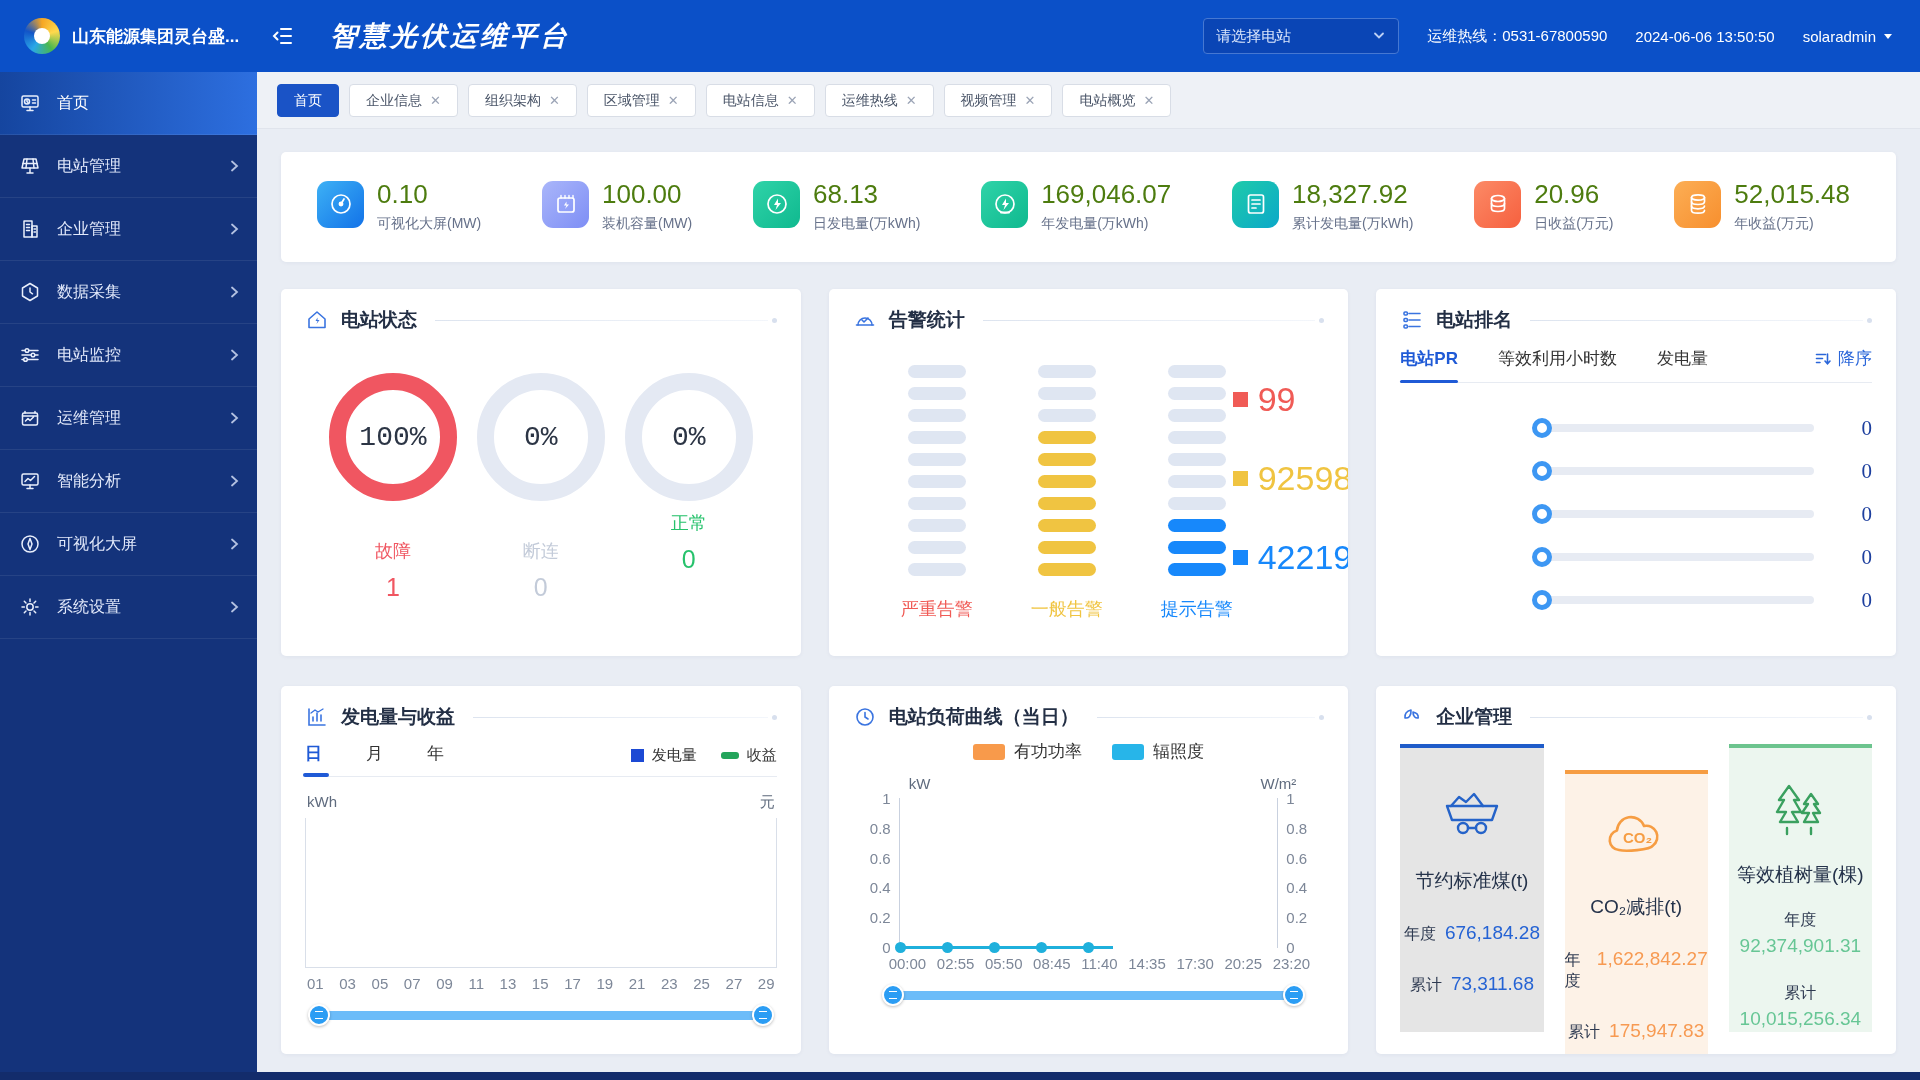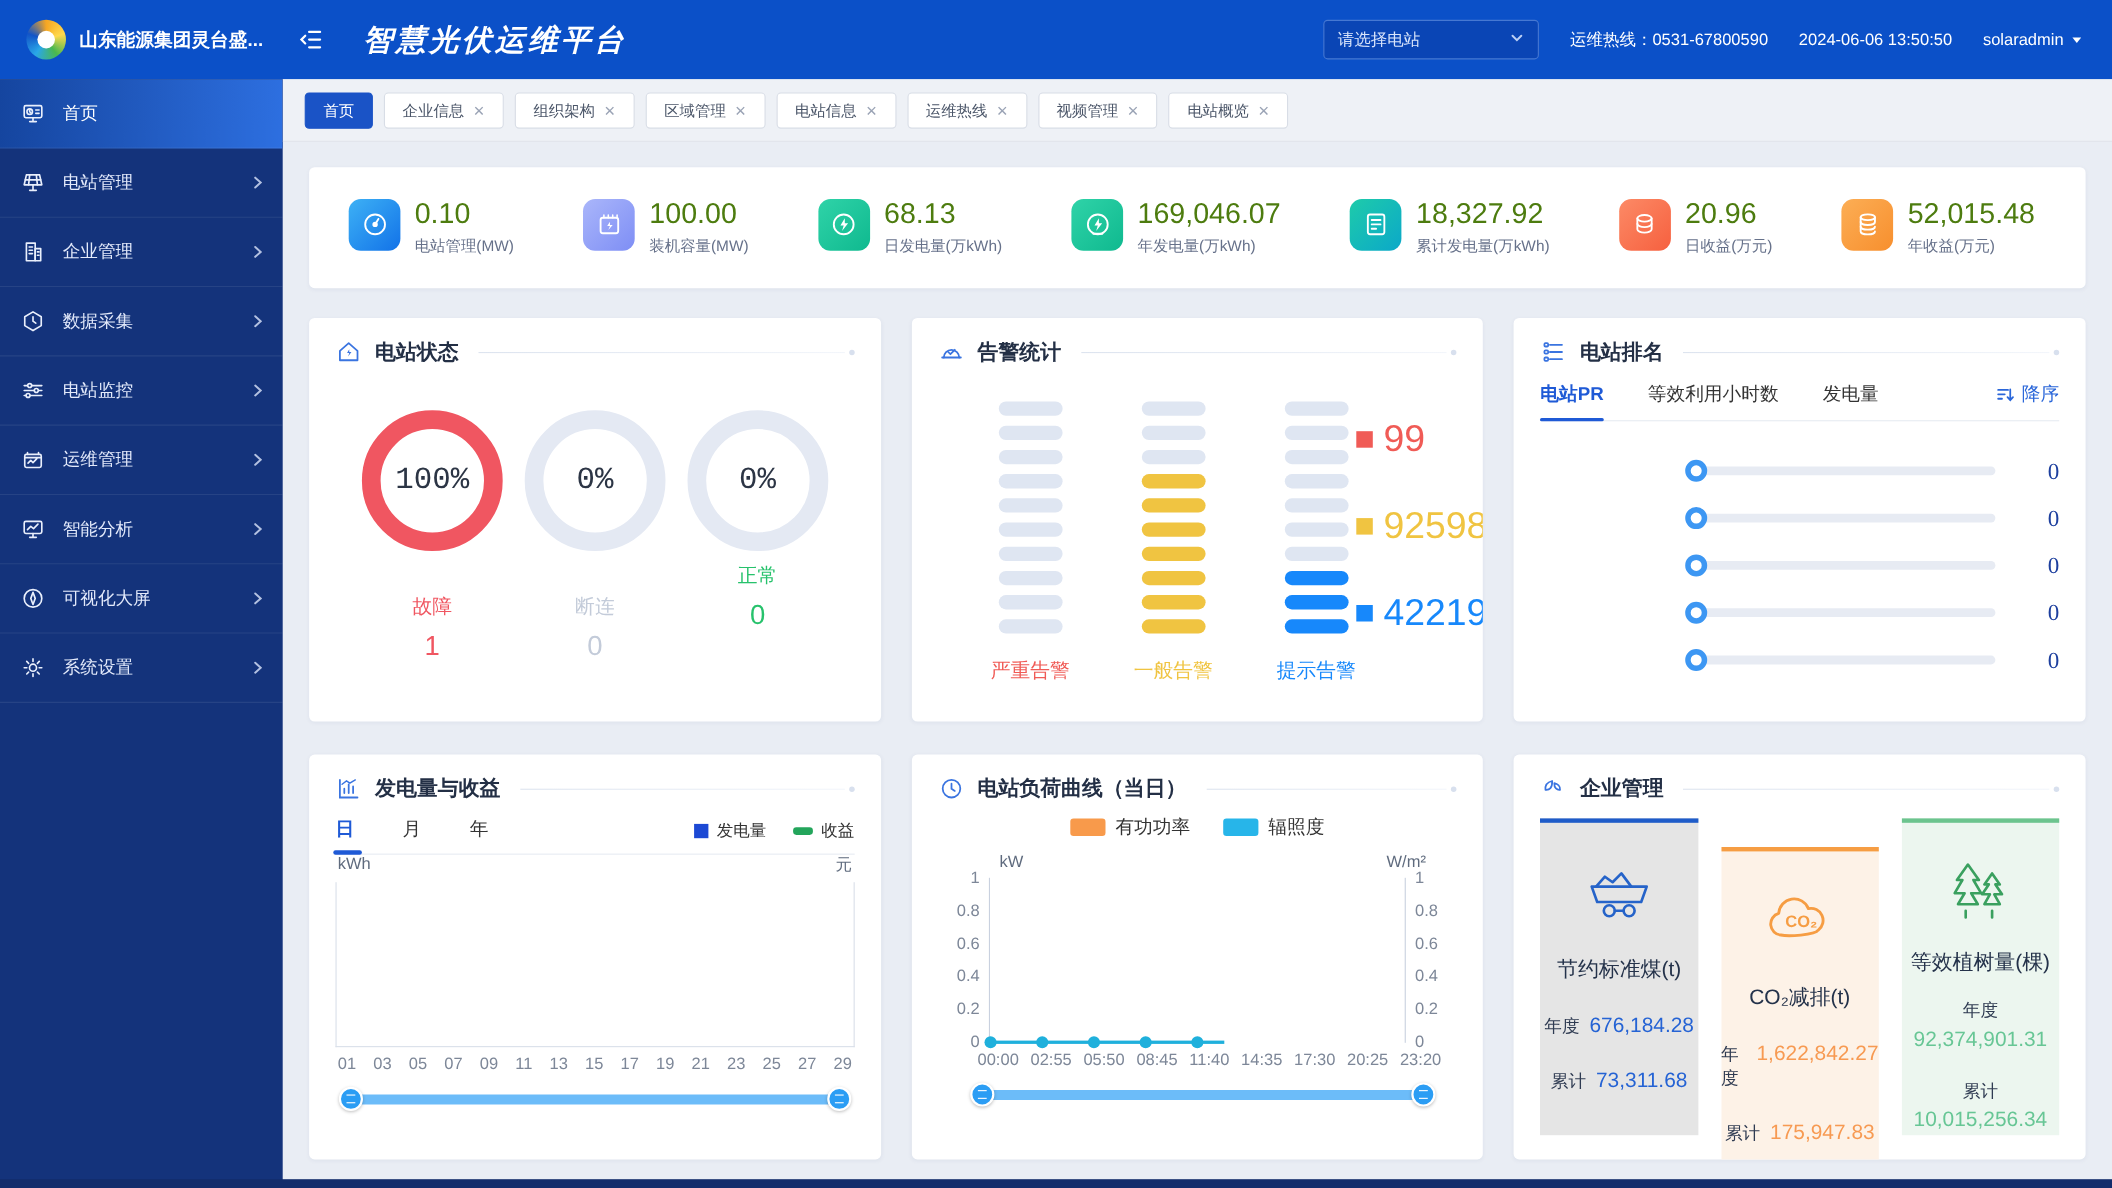--- a/index.html
+++ b/index.html
@@ -87,21 +87,21 @@
   
   .etab-row { display:flex; align-items:flex-end; margin-top:12px; border-bottom:1px solid #e7ebf2; }
   .etabs { display:flex; gap:44px; }
   .etab { font-size:17px; color:#333; padding-bottom:11px; position:relative; cursor:pointer; }
   .etab.active { color:#1f5ad6; font-weight:bold; }
   .etab.active::after { content:""; position:absolute; left:-2px; width:26px; bottom:-1px; height:4px; background:#1f5ad6; border-radius:2px; }
   .e-legend { margin-left:auto; display:flex; gap:24px; align-items:center; padding-bottom:11px; }
   .e-legend .li { display:flex; align-items:center; gap:8px; font-size:15px; color:#333; cursor:pointer; }
   .sw-sq { width:13px; height:13px; background:#1c49d4; }
   .sw-bar { width:18px; height:7px; border-radius:3px; background:#23a55b; }
-  .units { display:flex; justify-content:space-between; font-size:15px; color:#5f6b7e; margin-top:0; padding:0 2px; }
+  .units { display:flex; justify-content:space-between; font-size:15px; color:#5f6b7e; margin-top:16px; padding:0 2px; }
   .e-plot { height:150px; border-left:1px solid #d9dfe9; border-right:1px solid #d9dfe9; border-bottom:1px solid #d9dfe9; margin-top:6px; }
   .xticks { display:flex; justify-content:space-between; font-size:15px; color:#7d8798; margin-top:7px; padding:0 2px; }
   .slider { position:relative; height:22px; margin:12px 14px 0; }
   .slider .track { position:absolute; left:0; right:0; top:7px; height:9px; background:#6cbcf9; border-radius:5px; }
   .handle { position:absolute; top:0; width:22px; height:22px; border-radius:50%; background:#2b9df4; border:2px solid #fff; box-shadow:0 1px 3px rgba(0,0,0,.25); display:flex; align-items:center; justify-content:center; cursor:pointer; }
   .handle::after { content:""; width:8px; height:6px; border-top:1.5px solid #fff; border-bottom:1.5px solid #fff; }
   .handle.h-left { left:-11px; } .handle.h-right { right:-11px; }
 
   
   .l-legend { display:flex; justify-content:center; gap:30px; margin-top:10px; }
@@ -340,21 +340,21 @@
           <div class="kpi">
             <div class="kpi-ic" style="background: linear-gradient(135deg, rgb(61, 177, 245), rgb(18, 114, 232));">
               <svg width="26" height="26" viewBox="0 0 26 26" stroke="#fff" stroke-width="1.7" fill="none" stroke-linecap="round" stroke-linejoin="round">
                 <circle cx="13" cy="13" r="9"></circle>
                 <path d="M13 13 16 8"></path>
                 <circle cx="13" cy="13" r="1.6" fill="#fff"></circle>
               </svg>
             </div>
             <div class="kpi-tx">
               <div class="kpi-val">0.10</div>
-              <div class="kpi-lab">电站管理(MW)</div>
+              <div class="kpi-lab">可视化大屏(MW)</div>
             </div>
           </div>
           <div class="kpi">
             <div class="kpi-ic" style="background: linear-gradient(135deg, rgb(170, 182, 250), rgb(126, 142, 245));">
               <svg width="26" height="26" viewBox="0 0 26 26" stroke="#fff" stroke-width="1.7" fill="none" stroke-linecap="round" stroke-linejoin="round">
                 <rect x="5" y="7" width="16" height="14" rx="2"></rect>
                 <path d="M8 7V4.5M12 7V4.5M16 7V4.5M20 7V4.5" stroke-width="1.4"></path>
                 <path d="M13.5 10.5 11 14.5h2.5L12 18l4-4.5h-2.5z" fill="#fff" stroke="none"></path>
               </svg>
             </div>

